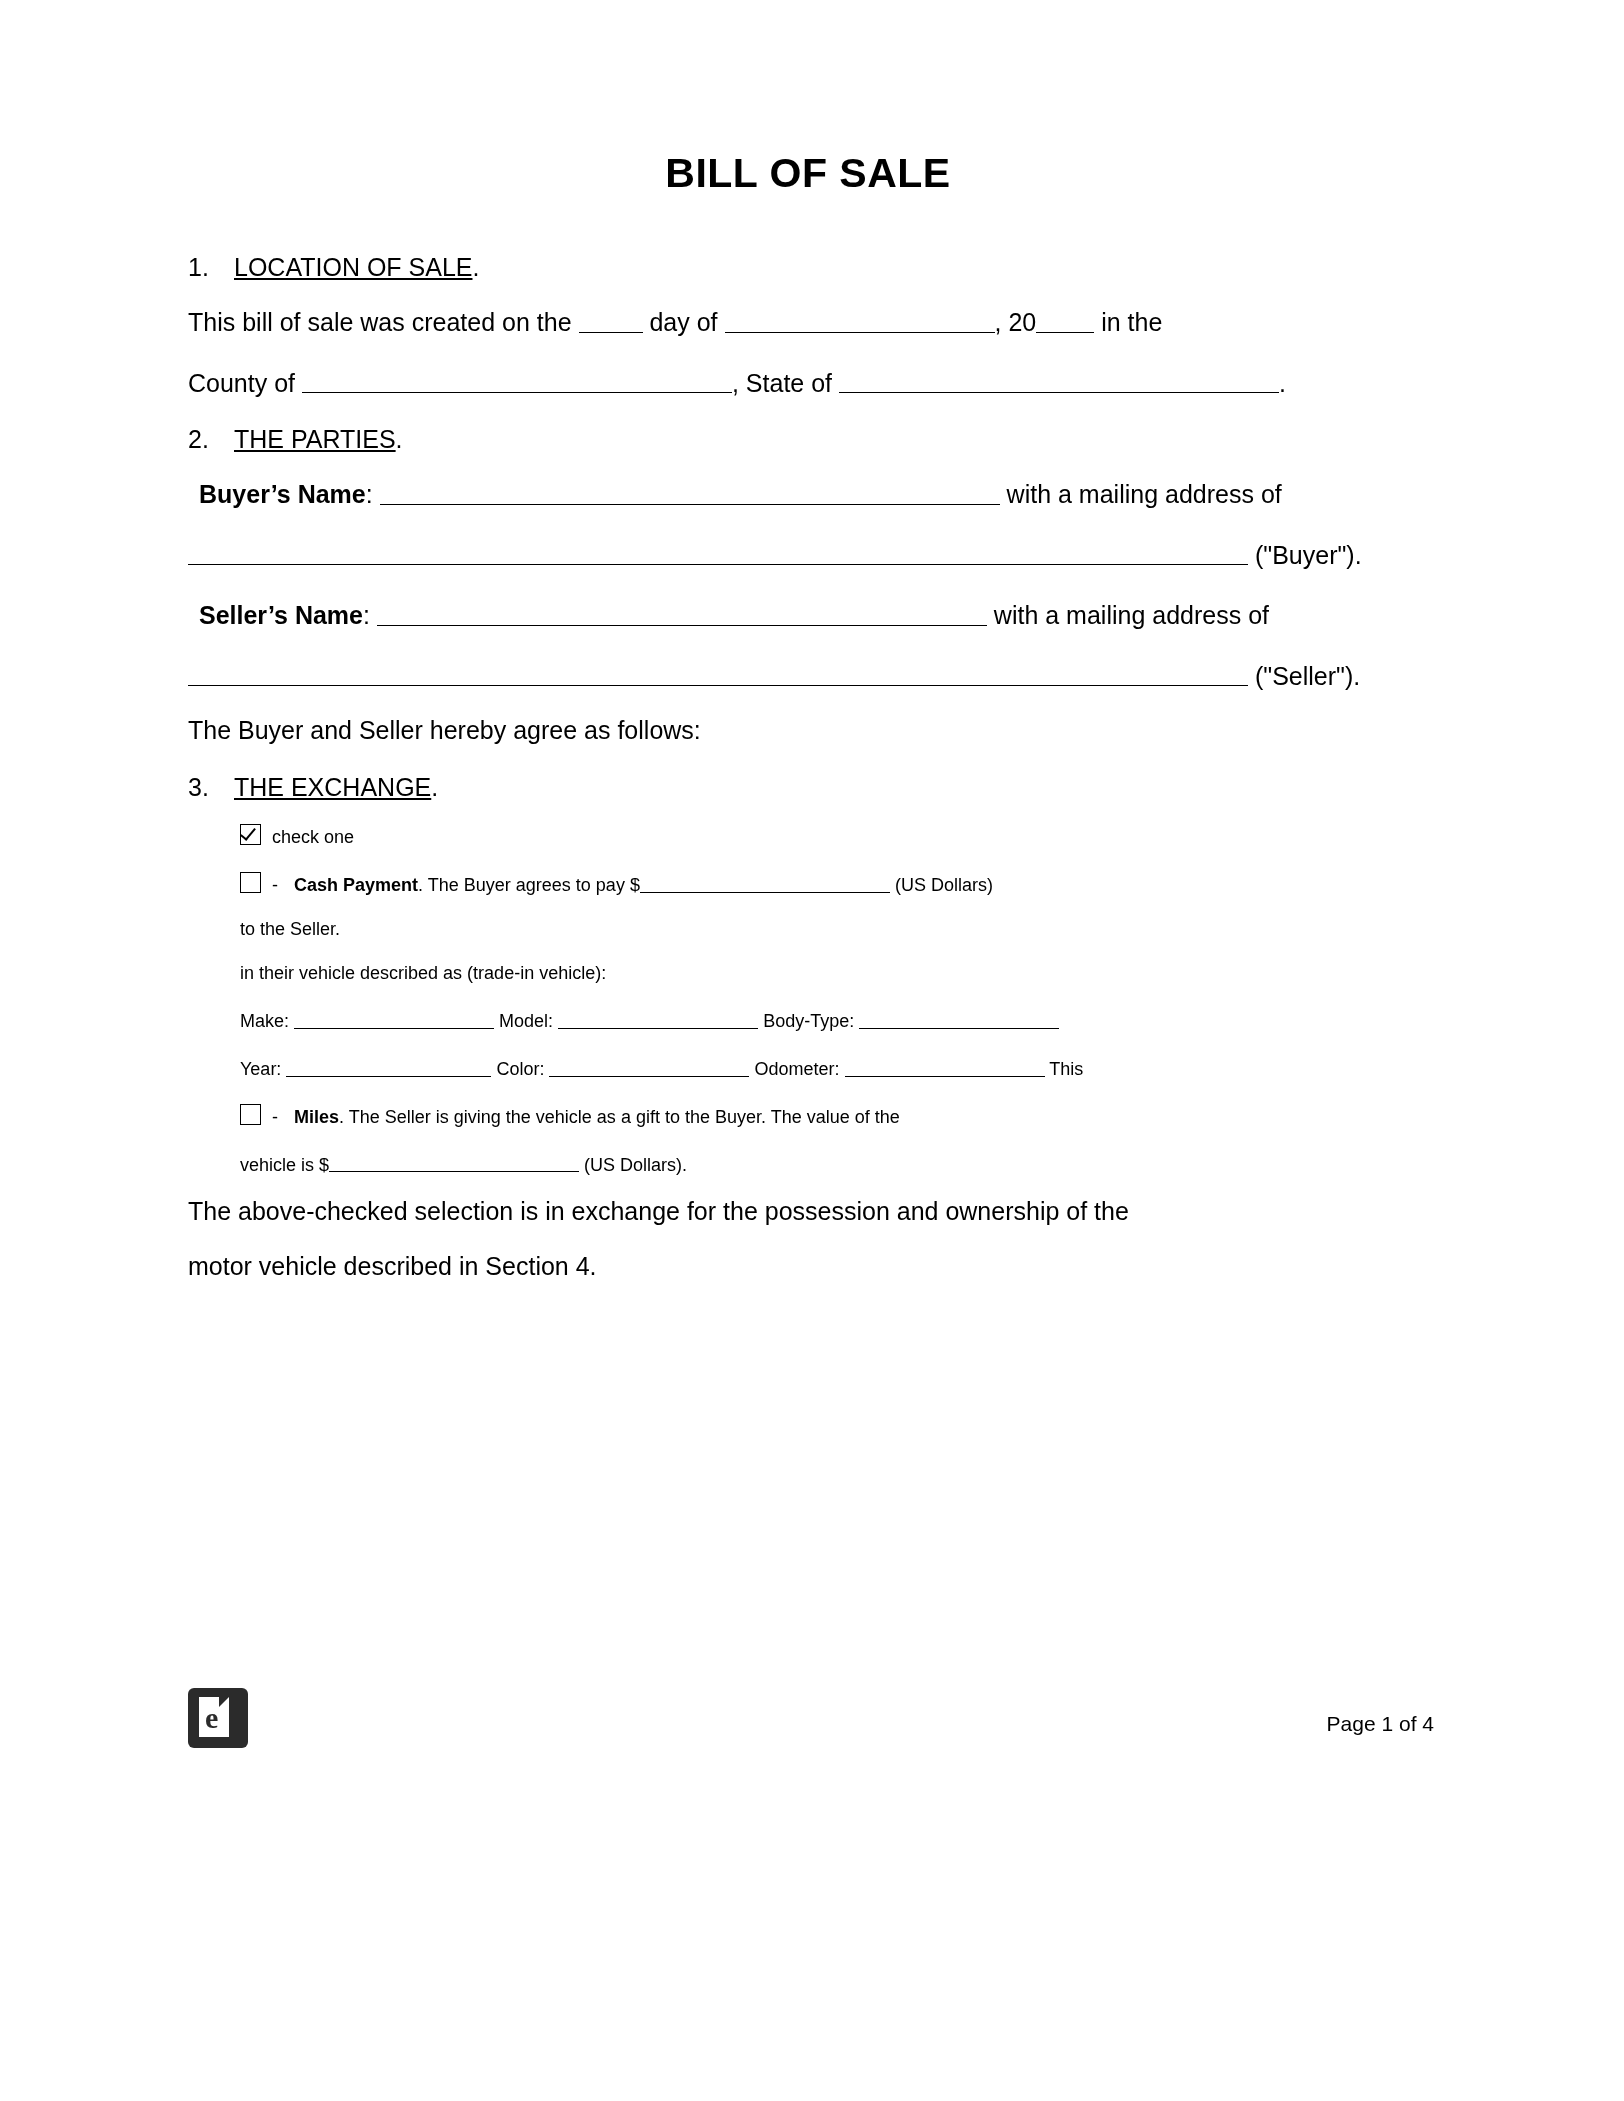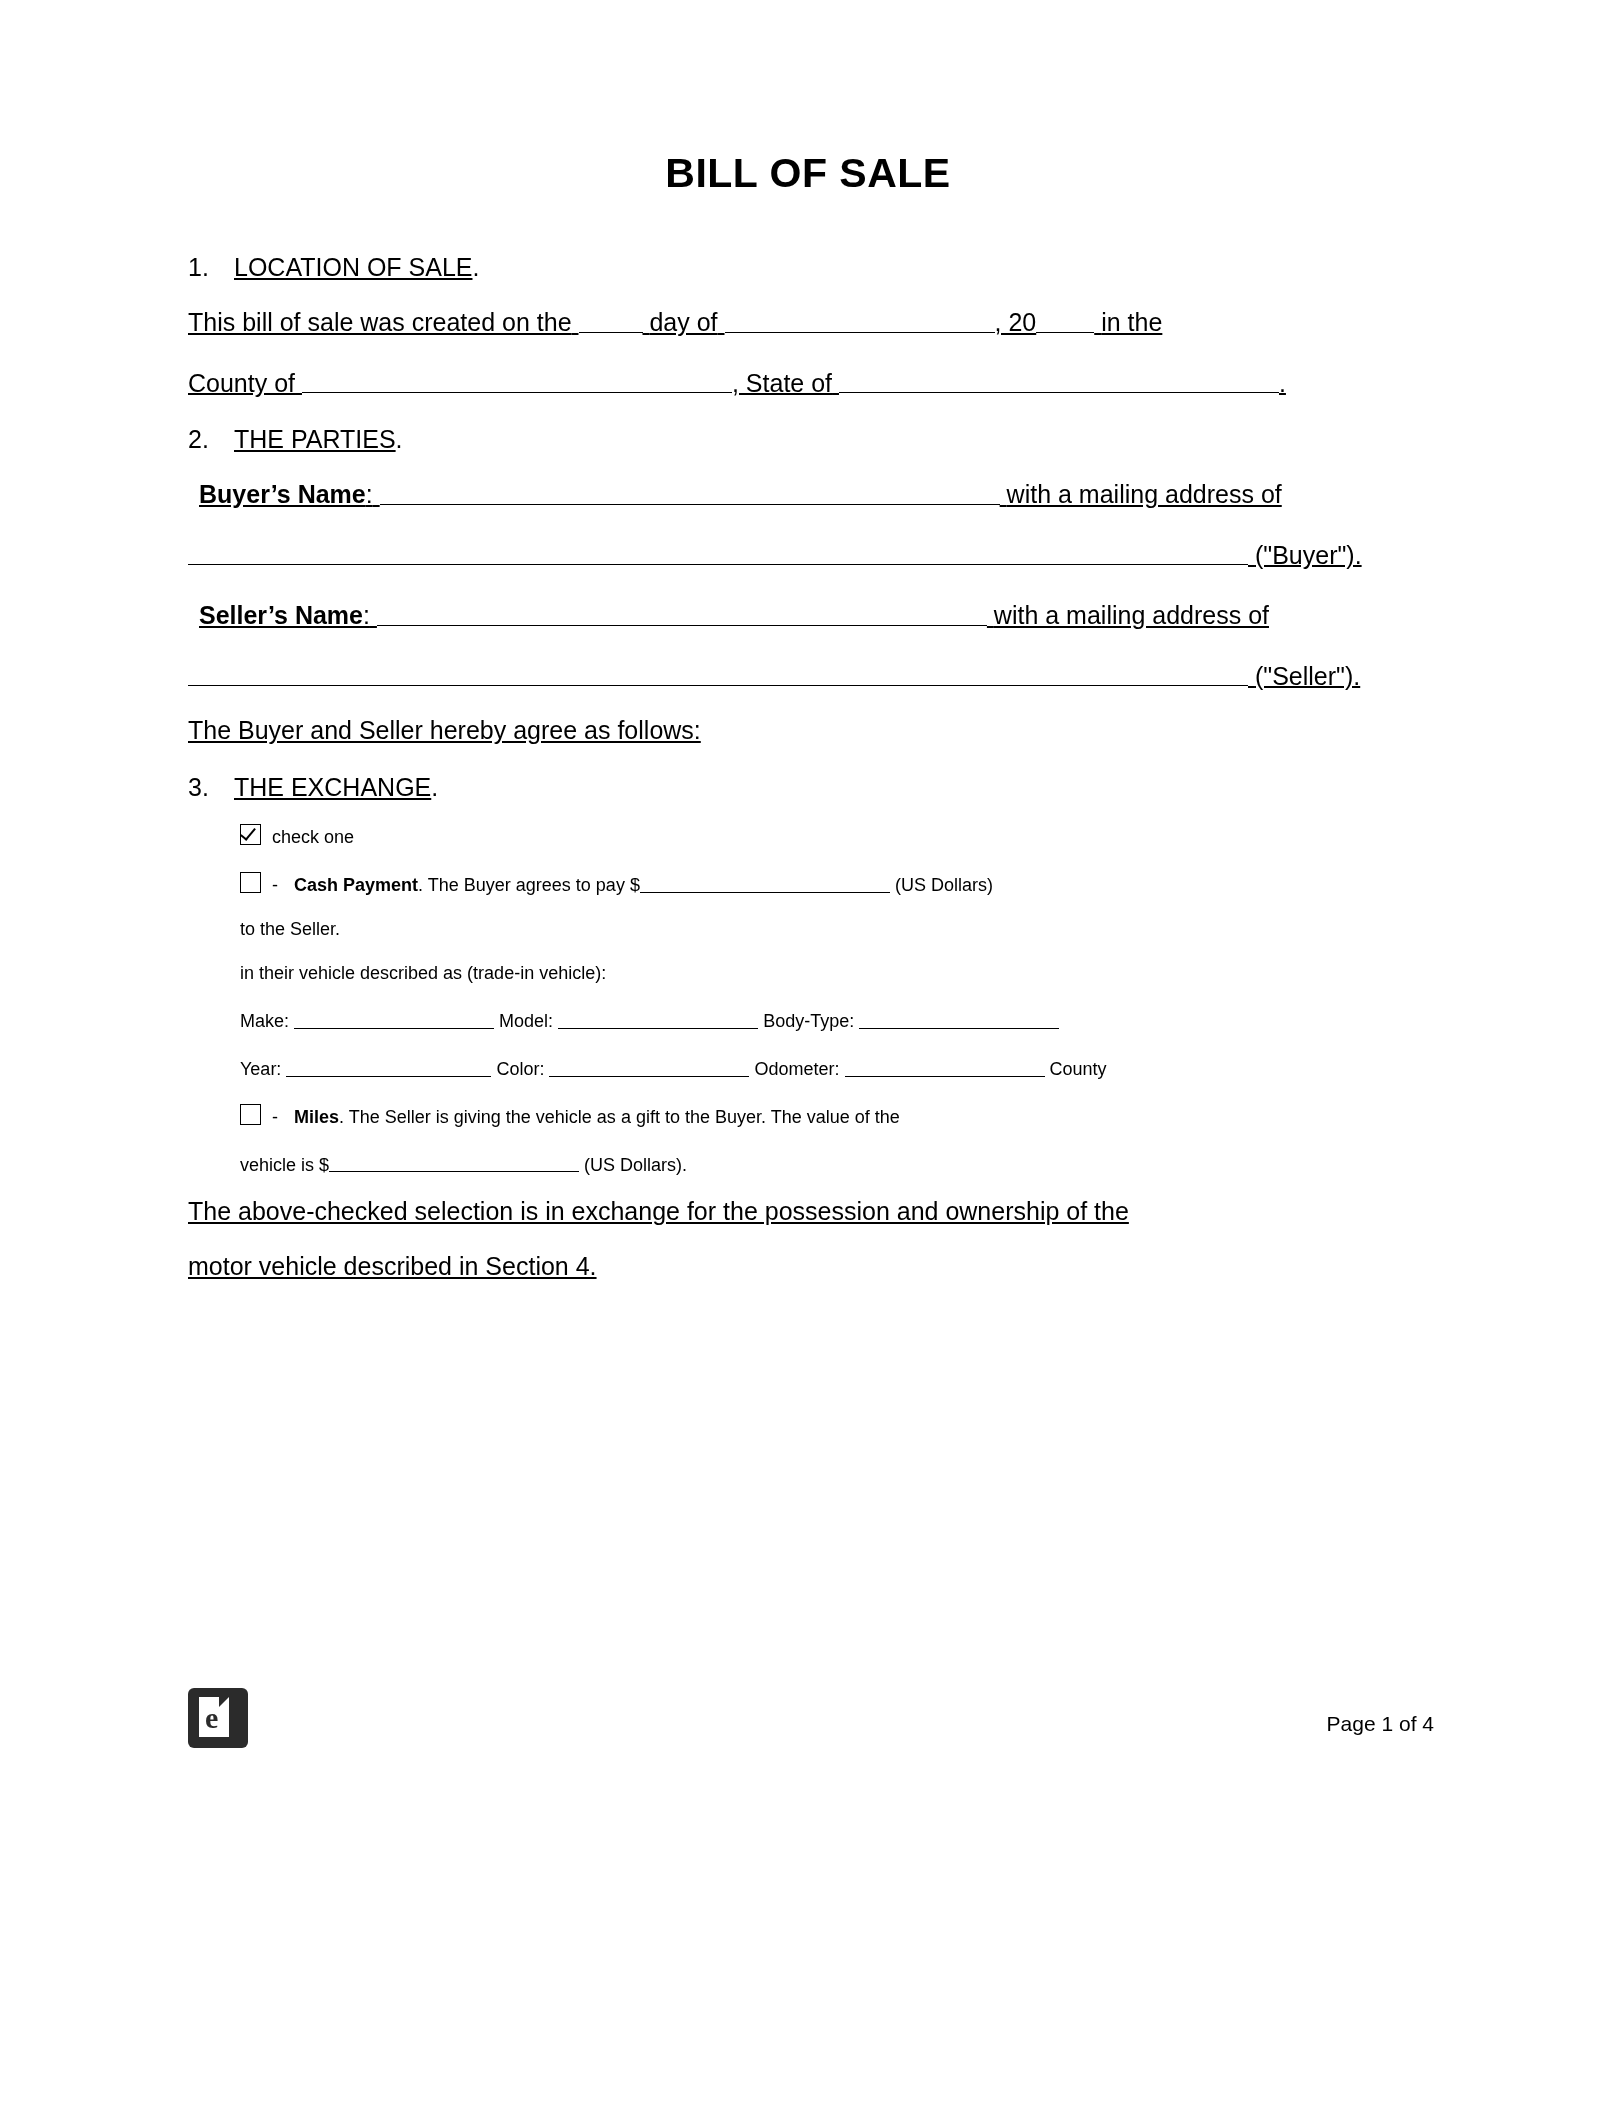--- a/index.html
+++ b/index.html
@@ -47,21 +47,20 @@
   .section-title {
     text-decoration: underline;
   }
   .para {
     font-size: 25px;
     line-height: 1.0;
     margin: 0 0 26px 0;
   }
   .line {
     margin-bottom: 30px;
-    text-decoration: underline;
   }
   .fill {
     display: inline-block;
     border-bottom: 1.6px solid #000;
     height: 1.1em;
     vertical-align: -2px;
   }
   .b {
     font-weight: bold;
     margin-left: 11px;
@@ -228,21 +227,21 @@
       <span class="fill" style="width:200px"></span>
     </div>
 
     <div class="checkline">
       <span>Year:</span>
       <span class="fill" style="width:205px"></span>
       <span>Color:</span>
       <span class="fill" style="width:200px"></span>
       <span>Odometer:</span>
       <span class="fill" style="width:200px"></span>
-      <span>County</span>
+      <span>This</span>
     </div>
 
     <div class="checkline">
       <span class="box"></span>
       <span>-</span>
       <span class="b">Miles</span><span>. The Seller is giving the vehicle as a gift to the Buyer. The value of the</span>
     </div>
 
     <div class="checkline">
       <span>vehicle is $</span><span class="fill" style="width:250px"></span>

